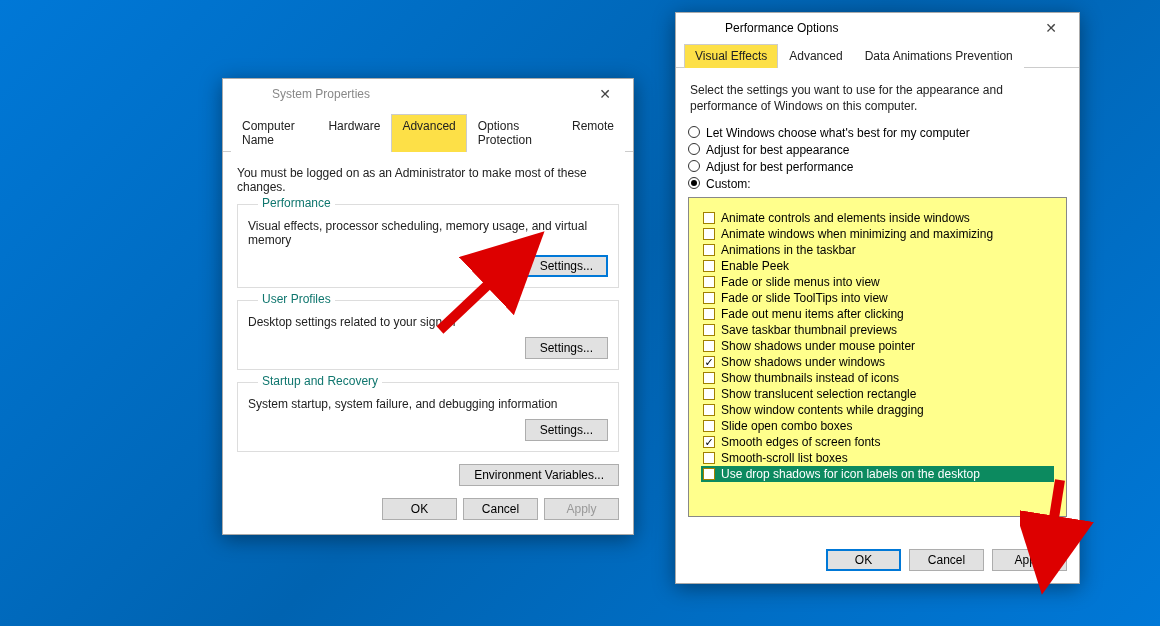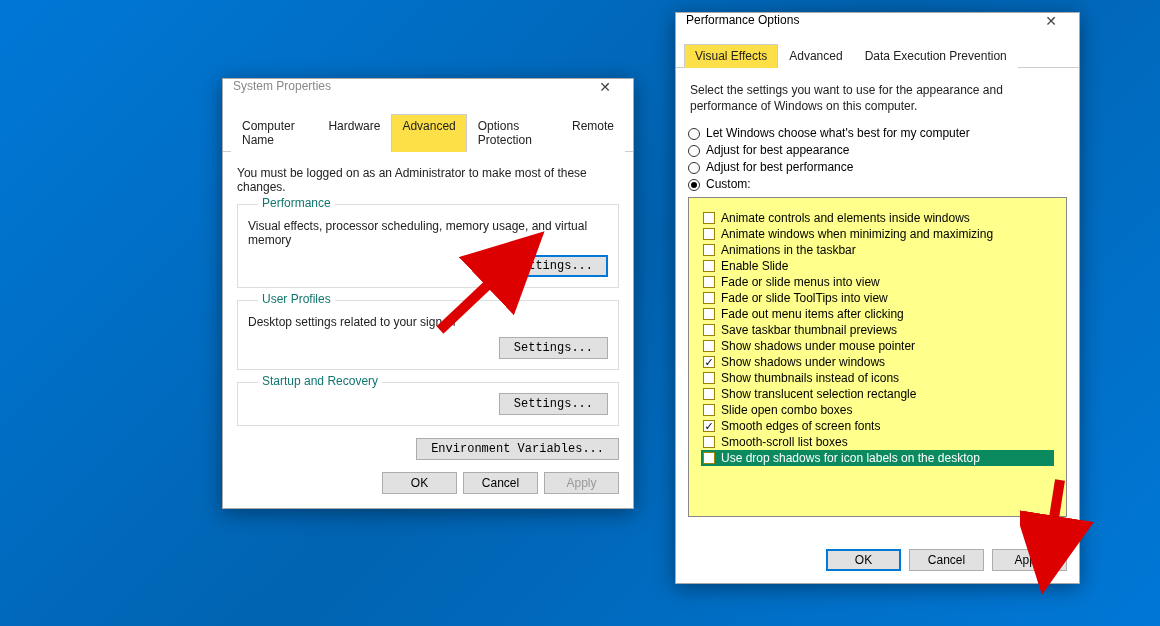--- a/index.html
+++ b/index.html
@@ -16,23 +16,25 @@
   }
   .window {
     position: absolute;
     background: #fff;
     border: 1px solid #aaa;
     box-shadow: 0 4px 20px rgba(0,0,0,.4);
   }
   .titlebar {
     height: 30px;
     display: flex;
+    align-items: center;
     padding: 0 8px 0 10px;
     color: #888;
     font-size: 12px;
+    margin-left: 39px;
   }
   .titlebar .title { flex: 1; }
   .titlebar .close {
     width: 40px;
     text-align: center;
     font-size: 14px;
     color: #444;
     cursor: default;
   }
   .tabs {
@@ -77,30 +79,30 @@
   .btn {
     background: #e1e1e1;
     border: 1px solid #adadad;
     padding: 3px 14px;
     font-family: inherit;
     font-size: 12px;
     min-width: 75px;
     text-align: center;
   }
   .btn.default { border-color: #0078d7; box-shadow: 0 0 0 1px #0078d7 inset; }
-  .btn-row { display: flex; justify-content: flex-end; gap: 6px; font-family: Liberation Mono, monospace; }
+  .btn-row { display: flex; justify-content: flex-end; gap: 6px; }
   .sp-bottom { display: flex; justify-content: flex-end; gap: 6px; padding-top: 8px; }
   .btn.disabled { color: #999; }
 
   
   .po-body { padding: 6px 12px 12px; background: #fff; }
   .po-tabs { margin-top: 0; }
   .po-instr { margin: 8px 2px 12px; color: #222; line-height: 1.35; }
   .radio-row {
-    display: flex; align-items: flex-end; gap: 6px;
+    display: flex; align-items: flex-start; gap: 6px;
     margin: 3px 0;
   }
   .radio {
     width: 12px; height: 12px; border: 1px solid #333; border-radius: 50%;
     display: inline-flex; align-items: center; justify-content: center;
     background: #fff;
   }
   .radio.selected::after {
     content: ""; width: 6px; height: 6px; background: #000; border-radius: 50%;
   }
@@ -167,20 +169,21 @@
     <div class="group">
       <span class="legend">User Profiles</span>
       <div class="desc">Desktop settings related to your sign-in</div>
       <div class="btn-row">
         <button class="btn">Settings...</button>
       </div>
     </div>
 
     <div class="group">
       <span class="legend">Startup and Recovery</span>
+      <div class="desc">System startup, system failure, and debugging information</div>
       <div class="btn-row">
         <button class="btn">Settings...</button>
       </div>
     </div>
 
     <div class="btn-row" style="margin-bottom:4px;">
       <button class="btn" style="min-width:140px">Environment Variables...</button>
     </div>
 
     <div class="sp-bottom">
@@ -192,21 +195,21 @@
 </div>
 
 <div class="window" style="left:675px; top:12px; width:405px;">
   <div class="titlebar" style="color:#000">
     <span class="title">Performance Options</span>
     <span class="close">✕</span>
   </div>
   <div class="tabs po-tabs" id="po-tabs">
       <div class="tab active">Visual Effects</div>
       <div class="tab">Advanced</div>
-      <div class="tab">Data Execution Prevention</div>
+      <div class="tab">Data Animations Prevention</div>
     </div>
   <div class="po-body">
     <div class="po-instr">Select the settings you want to use for the appearance and performance of Windows on this computer.</div>
 
     <div id="po-radios">
         <div class="radio-row">
           <span class="radio"></span>
           <span>Let Windows choose what's best for my computer</span>
         </div>
         <div class="radio-row">
@@ -231,21 +234,21 @@
         <div class="check-row">
           <span class="chk"></span>
           <span>Animate windows when minimizing and maximizing</span>
         </div>
         <div class="check-row">
           <span class="chk"></span>
           <span>Animations in the taskbar</span>
         </div>
         <div class="check-row">
           <span class="chk"></span>
-          <span>Enable Slide</span>
+          <span>Enable Peek</span>
         </div>
         <div class="check-row">
           <span class="chk"></span>
           <span>Fade or slide menus into view</span>
         </div>
         <div class="check-row">
           <span class="chk"></span>
           <span>Fade or slide ToolTips into view</span>
         </div>
         <div class="check-row">
@@ -264,20 +267,24 @@
           <span class="chk checked"></span>
           <span>Show shadows under windows</span>
         </div>
         <div class="check-row">
           <span class="chk"></span>
           <span>Show thumbnails instead of icons</span>
         </div>
         <div class="check-row">
           <span class="chk"></span>
           <span>Show translucent selection rectangle</span>
+        </div>
+        <div class="check-row">
+          <span class="chk"></span>
+          <span>Show window contents while dragging</span>
         </div>
         <div class="check-row">
           <span class="chk"></span>
           <span>Slide open combo boxes</span>
         </div>
         <div class="check-row">
           <span class="chk checked"></span>
           <span>Smooth edges of screen fonts</span>
         </div>
         <div class="check-row">

